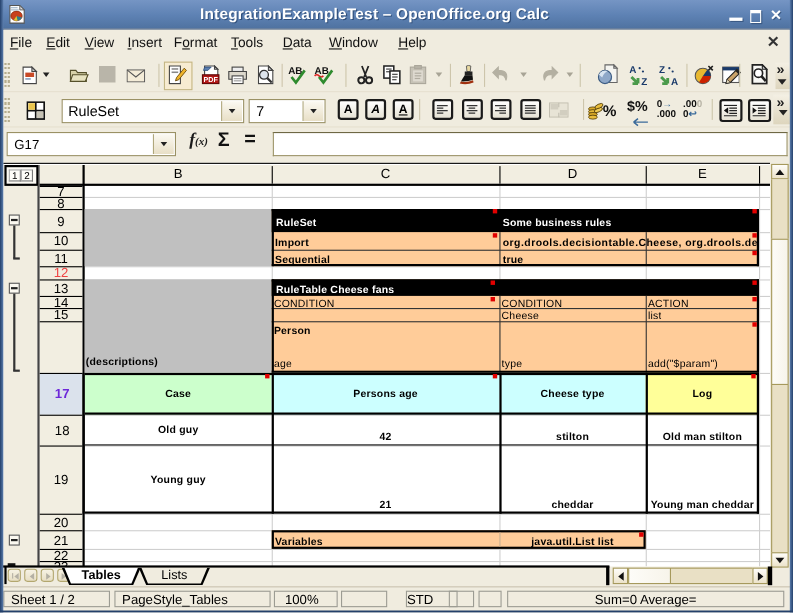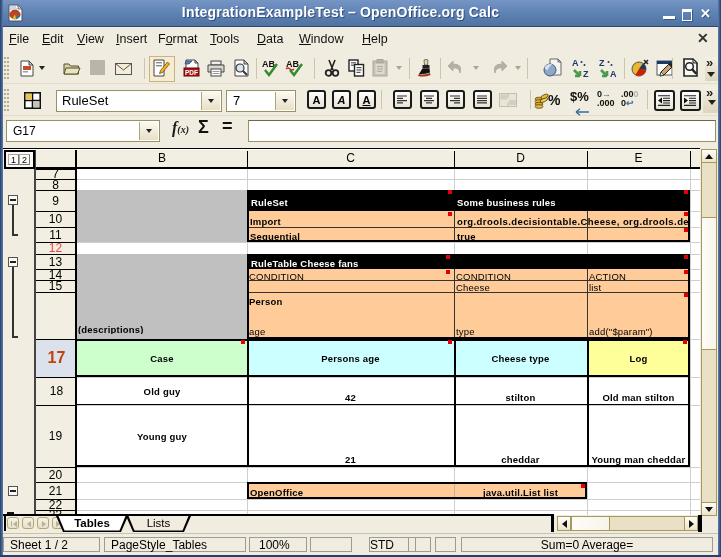--- a/index.html
+++ b/index.html
@@ -446,21 +446,21 @@
 <div class="abs" style="left:33px;top:78px;width:39px;height:1px;background:#000;"></div>
 <div class="abs" style="left:33px;top:93px;width:39px;height:12px;display:flex;align-items:center;justify-content:center;font-size:12px;color:#ef4444;">12</div>
 <div class="abs" style="left:33px;top:93px;width:39px;height:1px;background:#000;"></div>
 <div class="abs" style="left:33px;top:105px;width:39px;height:15px;display:flex;align-items:center;justify-content:center;font-size:12px;color:#000;">13</div>
 <div class="abs" style="left:33px;top:105px;width:39px;height:1px;background:#000;"></div>
 <div class="abs" style="left:33px;top:120px;width:39px;height:11px;display:flex;align-items:center;justify-content:center;font-size:12px;color:#000;">14</div>
 <div class="abs" style="left:33px;top:120px;width:39px;height:1px;background:#000;"></div>
 <div class="abs" style="left:33px;top:131px;width:39px;height:12px;display:flex;align-items:center;justify-content:center;font-size:12px;color:#000;">15</div>
 <div class="abs" style="left:33px;top:131px;width:39px;height:1px;background:#000;"></div>
 <div class="abs" style="left:33px;top:143px;width:39px;height:1px;background:#000;"></div>
-<div class="abs" style="left:33px;top:190px;width:41px;height:38px;display:flex;align-items:center;justify-content:center;font-size:16px;color:#c2410c;font-weight:bold;">17</div>
+<div class="abs" style="left:33px;top:190px;width:41px;height:38px;display:flex;align-items:center;justify-content:center;font-size:12px;color:#6d28d9;font-weight:bold;">17</div>
 <div class="abs" style="left:33px;top:190px;width:39px;height:1px;background:#000;"></div>
 <div class="abs" style="left:33px;top:228px;width:41px;height:28px;display:flex;align-items:center;justify-content:center;font-size:12px;color:#000;">18</div>
 <div class="abs" style="left:33px;top:228px;width:39px;height:1px;background:#000;"></div>
 <div class="abs" style="left:33px;top:256px;width:39px;height:62px;display:flex;align-items:center;justify-content:center;font-size:12px;color:#000;">19</div>
 <div class="abs" style="left:33px;top:256px;width:39px;height:1px;background:#000;"></div>
 <div class="abs" style="left:33px;top:318px;width:39px;height:15px;display:flex;align-items:center;justify-content:center;font-size:12px;color:#000;">20</div>
 <div class="abs" style="left:33px;top:318px;width:39px;height:1px;background:#000;"></div>
 <div class="abs" style="left:33px;top:333px;width:39px;height:17px;display:flex;align-items:center;justify-content:center;font-size:12px;color:#000;">21</div>
 <div class="abs" style="left:33px;top:333px;width:39px;height:1px;background:#000;"></div>
 <div class="abs" style="left:33px;top:350px;width:39px;height:11px;display:flex;align-items:center;justify-content:center;font-size:12px;color:#000;">22</div>
@@ -529,21 +529,21 @@
 <div class="abs" style="left:74px;top:226px;width:613px;height:2px;background:#000;"></div>
 <div class="abs" style="left:74px;top:255px;width:613px;height:1px;background:#000;"></div>
 <div class="abs" style="left:74px;top:316px;width:613px;height:2px;background:#000;"></div>
 <div class="abs" style="left:244px;top:190px;width:2px;height:128px;background:#000;"></div>
 <div class="abs" style="left:451px;top:190px;width:2px;height:128px;background:#000;"></div>
 <div class="abs" style="left:584px;top:190px;width:2px;height:128px;background:#000;"></div>
 <div class="abs" style="left:72px;top:190px;width:2px;height:128px;background:#000;"></div>
 <div class="abs" style="left:685px;top:190px;width:2px;height:128px;background:#000;"></div>
 <div class="abs" style="left:244px;top:333px;width:340px;height:17px;background:#ffcc99;border:2px solid #000;box-sizing:border-box;"></div>
 <div class="abs" style="left:451px;top:335px;width:1px;height:13px;background:#c9b091;"></div>
-<div class="abs ct b" style="left:247px;top:338px;">OpenOffice</div>
+<div class="abs ct b" style="left:247px;top:338px;">Variables</div>
 <div class="abs ct b" style="left:451px;top:338px;width:133px;text-align:center;">java.util.List list</div>
 <div class="abs red" style="left:445px;top:41px;"></div>
 <div class="abs red" style="left:681px;top:41px;"></div>
 <div class="abs red" style="left:445px;top:63px;"></div>
 <div class="abs red" style="left:681px;top:63px;"></div>
 <div class="abs red" style="left:681px;top:79px;"></div>
 <div class="abs red" style="left:443px;top:106px;"></div>
 <div class="abs red" style="left:681px;top:106px;"></div>
 <div class="abs red" style="left:443px;top:121px;"></div>
 <div class="abs red" style="left:681px;top:121px;"></div>

